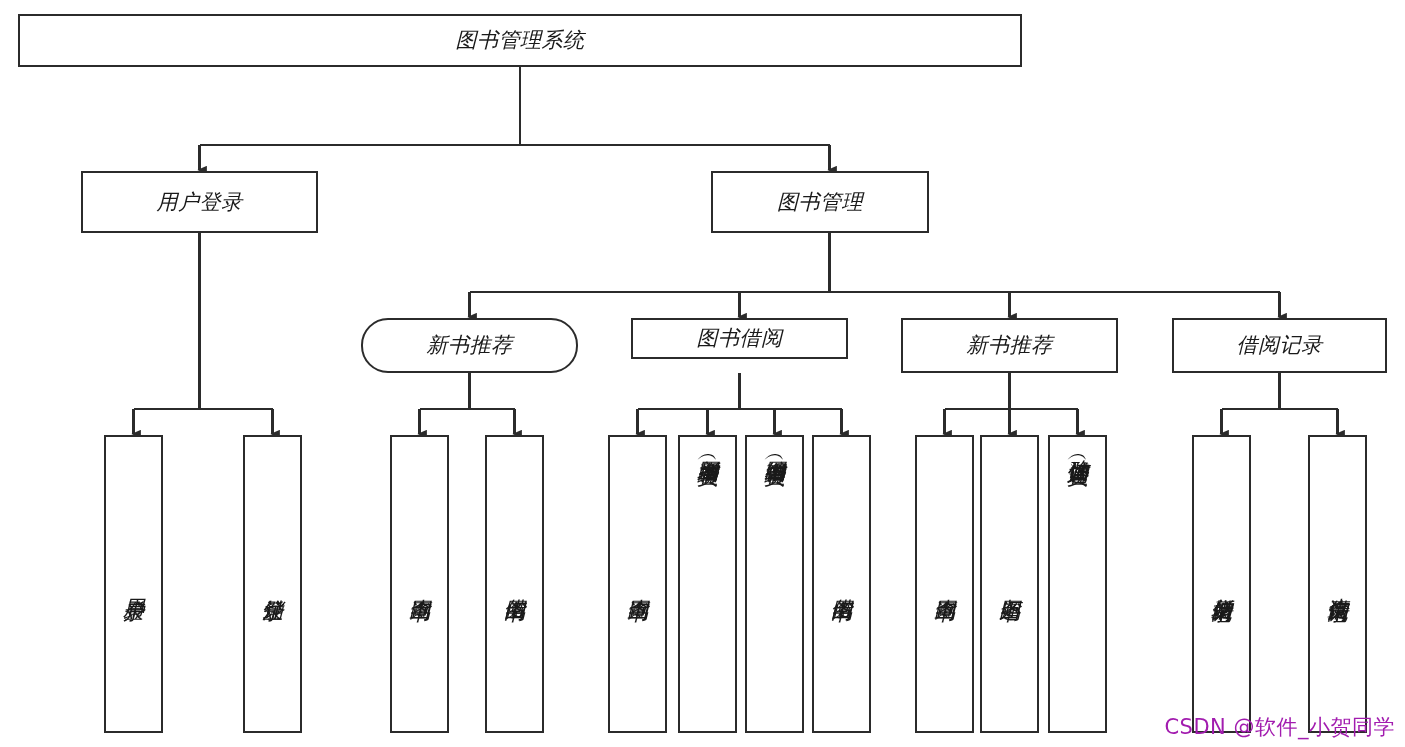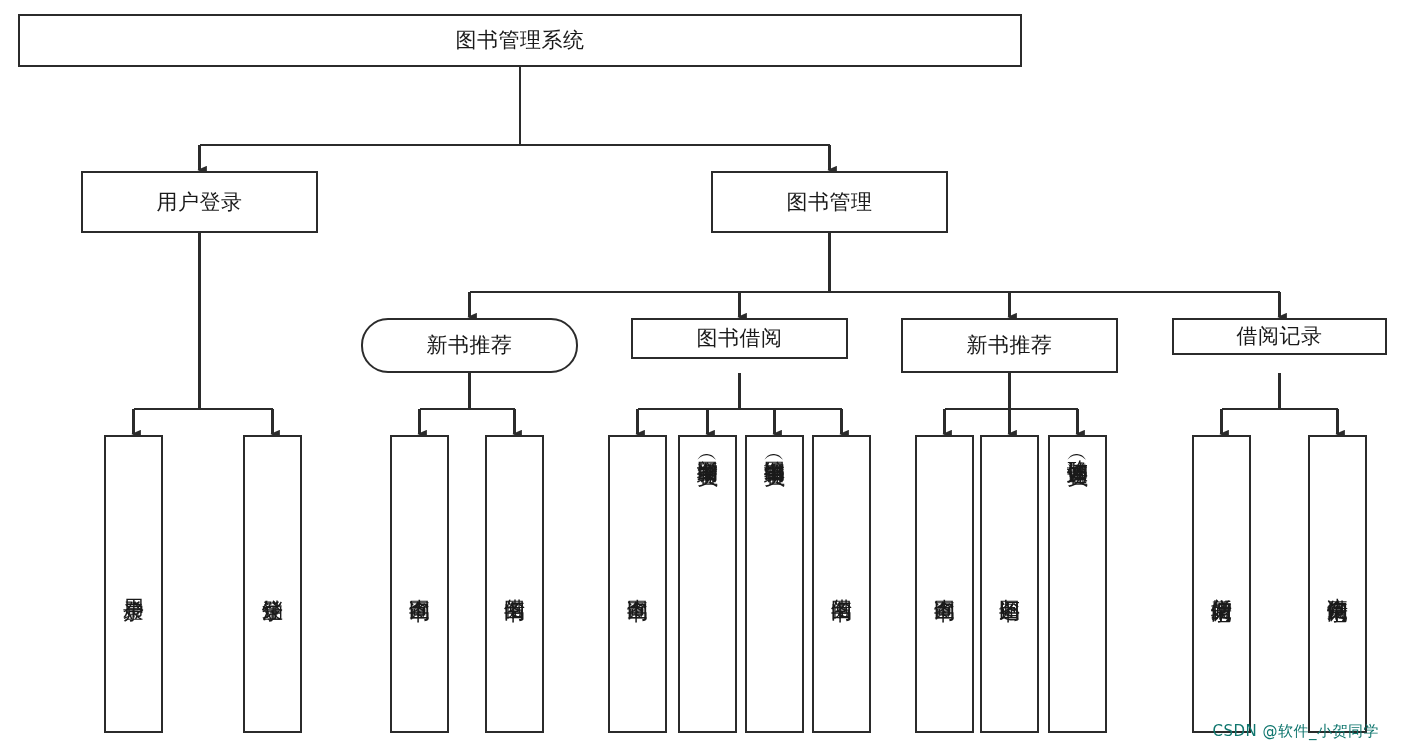--- a/index.html
+++ b/index.html
@@ -34,44 +34,45 @@
     align-items: center;
     justify-content: center;
     z-index: 2;
   }
   .node-label {
     color: #1a1a1a;
     font-size: 21px;
     line-height: 1.18;
     letter-spacing: 0.5px;
     white-space: nowrap;
+    font-style: italic;
   }
   
   .node.vertical {
     align-items: flex-start;
     padding-top: 6px;
   }
   .node.vertical .node-label {
     writing-mode: vertical-rl;
     text-orientation: upright;
     -webkit-writing-mode: vertical-rl;
     line-height: 1.05;
     letter-spacing: 1px;
     font-size: 21px;
   }
   .node.vertical.centered {
     align-items: center;
     padding-top: 0;
   }
   #watermark {
     position: absolute;
-    right: 26px;
+    right: 10px;
     bottom: 6px;
-    color: #0f766e;
-    font-size: 15px;
+    color: #a21caf;
+    font-size: 21px;
     letter-spacing: 0.5px;
     z-index: 5;
     white-space: nowrap;
   }
 </style>
 </head>
 <body>
 
 <div id="diagram-root">
 
@@ -118,33 +119,33 @@
       </g>
   </svg>
 
   <div id="nodes">
       <div class="node" style="left: 18px; top: 14px; width: 1004px; height: 53px;">
         <span class="node-label">图书管理系统</span>
       </div>
       <div class="node" style="left: 81px; top: 171px; width: 237px; height: 62px;">
         <span class="node-label">用户登录</span>
       </div>
-      <div class="node" style="left: 711px; top: 171px; width: 237px; height: 62px;">
+      <div class="node" style="left: 711px; top: 171px; width: 218px; height: 62px;">
         <span class="node-label">图书管理</span>
       </div>
       <div class="node" style="left: 361px; top: 318px; width: 217px; height: 55px; border-radius: 27px;">
         <span class="node-label">新书推荐</span>
       </div>
       <div class="node" style="left: 631px; top: 318px; width: 217px; height: 41px;">
         <span class="node-label">图书借阅</span>
       </div>
       <div class="node" style="left: 901px; top: 318px; width: 217px; height: 55px;">
         <span class="node-label">新书推荐</span>
       </div>
-      <div class="node" style="left: 1172px; top: 318px; width: 215px; height: 37px;">
+      <div class="node" style="left: 1172px; top: 318px; width: 215px; height: 55px;">
         <span class="node-label">借阅记录</span>
       </div>
       <div class="node vertical centered" style="left: 104px; top: 435px; width: 59px; height: 298px;">
         <span class="node-label">用户登录</span>
       </div>
       <div class="node vertical centered" style="left: 243px; top: 435px; width: 59px; height: 298px;">
         <span class="node-label">注销登录</span>
       </div>
       <div class="node vertical centered" style="left: 390px; top: 435px; width: 59px; height: 298px;">
         <span class="node-label">查询图书</span>

